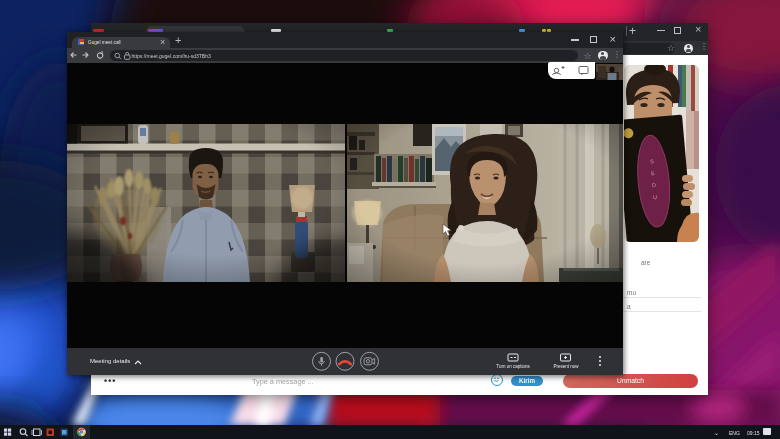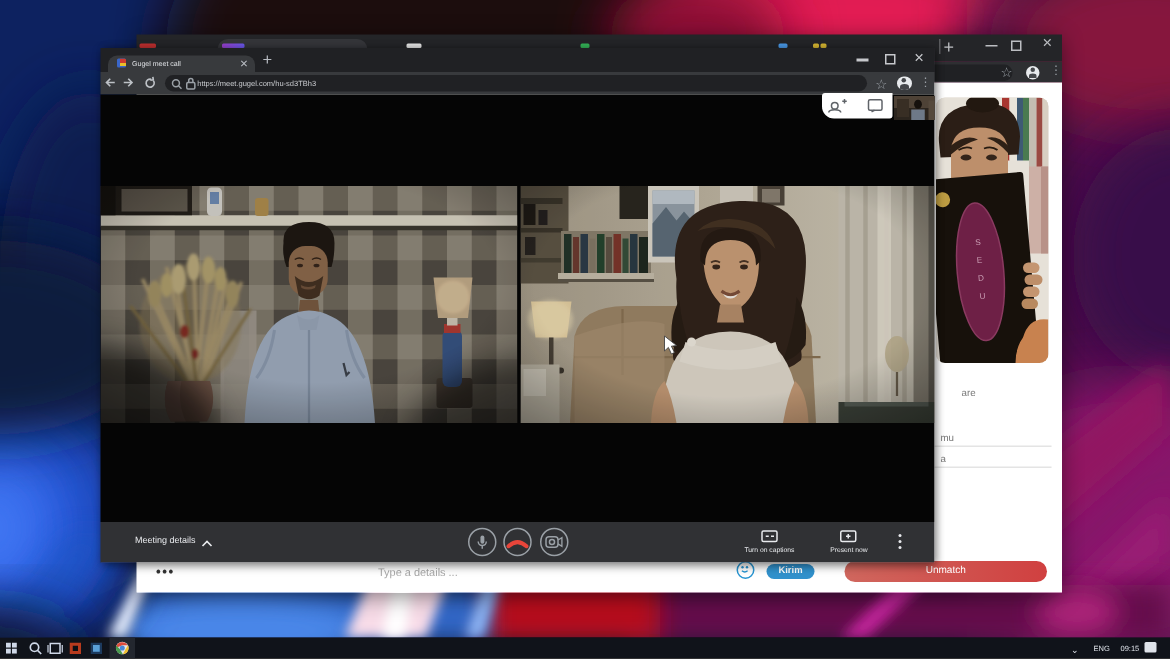--- a/index.html
+++ b/index.html
@@ -137,21 +137,21 @@
         </svg>
       </div>
 
       <div class="abs" style="left:550px;top:204px;color:#777;font-size:6.5px;">are</div>
       <div class="abs" style="left:536px;top:234px;color:#777;font-size:6.5px;">mu</div>
       <div class="abs" style="left:532px;top:241.5px;width:78px;height:1px;background:#e4e4e4"></div>
       <div class="abs" style="left:536px;top:248px;color:#777;font-size:6.5px;">a</div>
       <div class="abs" style="left:532px;top:256px;width:78px;height:1px;background:#e4e4e4"></div>
 
       <div class="abs" style="left:13px;top:321px;color:#333;font-size:9px;letter-spacing:1px;font-weight:bold;">•••</div>
-      <div class="abs" style="left:161px;top:322px;color:#a8a8a8;font-size:7.3px;">Type a details ...</div>
+      <div class="abs" style="left:161px;top:322px;color:#a8a8a8;font-size:7.3px;">Type a message ...</div>
       <div class="abs" style="left:400px;top:319px;width:12px;height:12px;border-radius:50%;background:#fff;border:1.8px solid #2795d2;">
         <svg width="9" height="9" style="position:absolute;left:-0.2px;top:-0.2px">
           <circle cx="3" cy="3.2" r="0.8" fill="#2795d2"></circle>
             <circle cx="6" cy="3.2" r="0.8" fill="#2795d2"></circle>
           <path d="M2.6 5.5 q1.9 1.6 3.8 0" stroke="#2795d2" stroke-width="0.9" fill="none"></path>
         </svg>
       </div>
       <div class="abs" style="left:420px;top:320.5px;width:32px;height:10.5px;border-radius:5.5px;background:#3191cc;color:#fff;font-size:6.3px;font-weight:bold;text-align:center;line-height:10.5px;">Kirim</div>
       <div class="abs" style="left:472px;top:318.5px;width:135px;height:14px;border-radius:7px;background:linear-gradient(90deg,#d0675e,#d04040);color:#fff;font-size:6.7px;text-align:center;line-height:14px;">Unmatch</div>
     </div>

